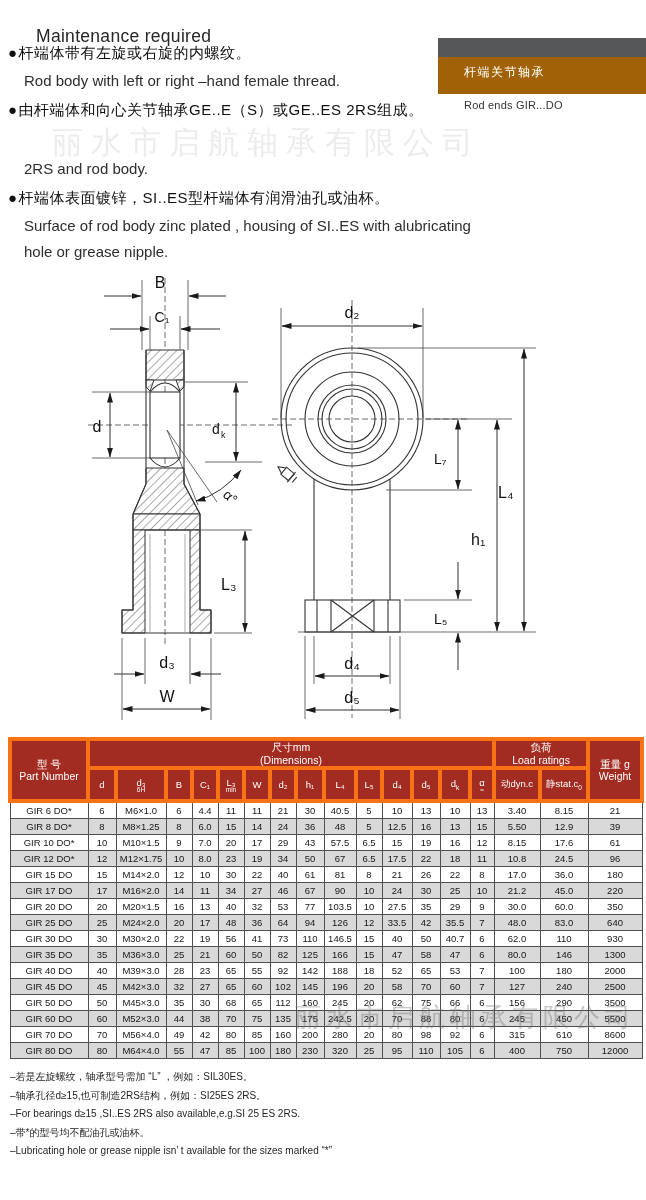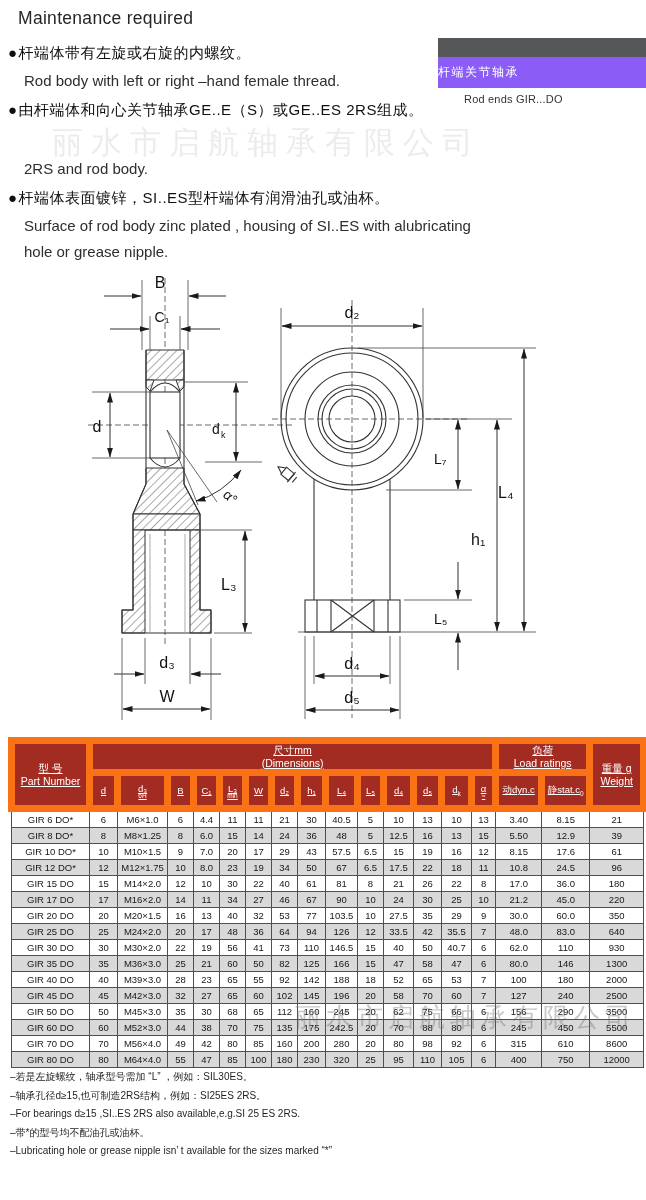--- a/index.html
+++ b/index.html
@@ -1,45 +1,45 @@
 <!DOCTYPE html>
 <html><head>
 <meta charset="utf-8">
 <style>
   html,body{margin:0;padding:0;background:#fff;}
   .page{position:relative;width:646px;height:1200px;background:#fff;overflow:hidden;
         font-family:"Liberation Sans","DejaVu Sans",sans-serif;}
-  .title{position:absolute;left:18px;top:8px;margin:0;font-size:17.5px;font-weight:400;
+  .title{position:absolute;left:18px;top:8px;margin:18px;font-size:17.5px;font-weight:400;
          color:#262626;letter-spacing:.3px;}
   .b-zh{position:absolute;left:8px;font-size:15px;color:#0f0f0f;letter-spacing:.5px;white-space:nowrap;}
   .b-zh .dot{margin-right:1px;}
   .b-en{position:absolute;left:24px;font-size:15px;color:#2e2e2e;white-space:nowrap;}
   .tag{position:absolute;left:438px;top:38px;width:208px;}
   .tag-dark{height:19px;background:#565759;}
-  .tag-gray{height:31px;background:#8b5cf6;color:#fff;font-size:12px;line-height:31px;
-            box-sizing:border-box;letter-spacing:1.5px;}
+  .tag-gray{height:37px;background:#a16207;color:#fff;font-size:12px;line-height:31px;
+            padding-left:26px;box-sizing:border-box;letter-spacing:1.5px;}
   .tag-en{font-size:11px;color:#333;padding:5px 0 0 26px;letter-spacing:.2px;}
   .wm{position:absolute;white-space:nowrap;pointer-events:none;}
   .wm1{left:52px;top:122px;font-size:31px;color:rgba(70,70,70,.10);letter-spacing:8px;}
   .wm2{left:295px;top:1000px;font-size:26px;color:rgba(110,110,110,.38);letter-spacing:5px;z-index:4;}
   .drawing{position:absolute;left:0;top:272px;width:646px;height:468px;}
   .drawing text{font-family:"Liberation Sans","DejaVu Sans",sans-serif;}
   .out{stroke:#333;stroke-width:1.1;fill:none;}
   .hatch{fill:url(#hat);stroke:#333;stroke-width:1;}
   .ext{stroke:#444;stroke-width:.8;}
   .dim{stroke:#1a1a1a;stroke-width:.9;}
   .dash{stroke:#444;stroke-width:.8;stroke-dasharray:6 3;}
   .thin{stroke:#888;stroke-width:.7;}
   .thin2{stroke:#444;stroke-width:.8;}
   .lbl{font-size:14px;fill:#111;}
   .big{font-size:16px;}
   .sm{font-size:9px;}
   .tblwrap{position:absolute;left:8px;top:737px;width:630px;z-index:2;}
   table{width:630px;border-collapse:collapse;table-layout:fixed;}
-  thead th{background:#a32c22;color:#fff;border:7px solid #f97316;font-weight:400;padding:0;text-decoration:underline;}
+  thead th{background:#a32c22;color:#fff;border:4px solid #f97316;font-weight:400;padding:0;}
   th.gh{font-size:10.5px;line-height:1.2;height:25px;}
   th.ch{font-size:9.5px;height:29px;}
   th .subb{display:block;font-size:6.5px;line-height:5px;margin-top:-1px;}
   th .subi{font-size:6.5px;vertical-align:sub;}
   tbody td{border:1px solid #4f4f4f;text-align:center;font-size:9.5px;height:15px;
            padding:0;color:#161616;background:#fff;white-space:nowrap;overflow:hidden;}
   tbody tr.alt td{background:#d9d9d9;}
   .footnotes{position:absolute;left:10px;top:1068px;}
   .fn{font-size:10px;color:#1f1f1f;line-height:18.5px;height:18.5px;white-space:nowrap;}
 </style>

